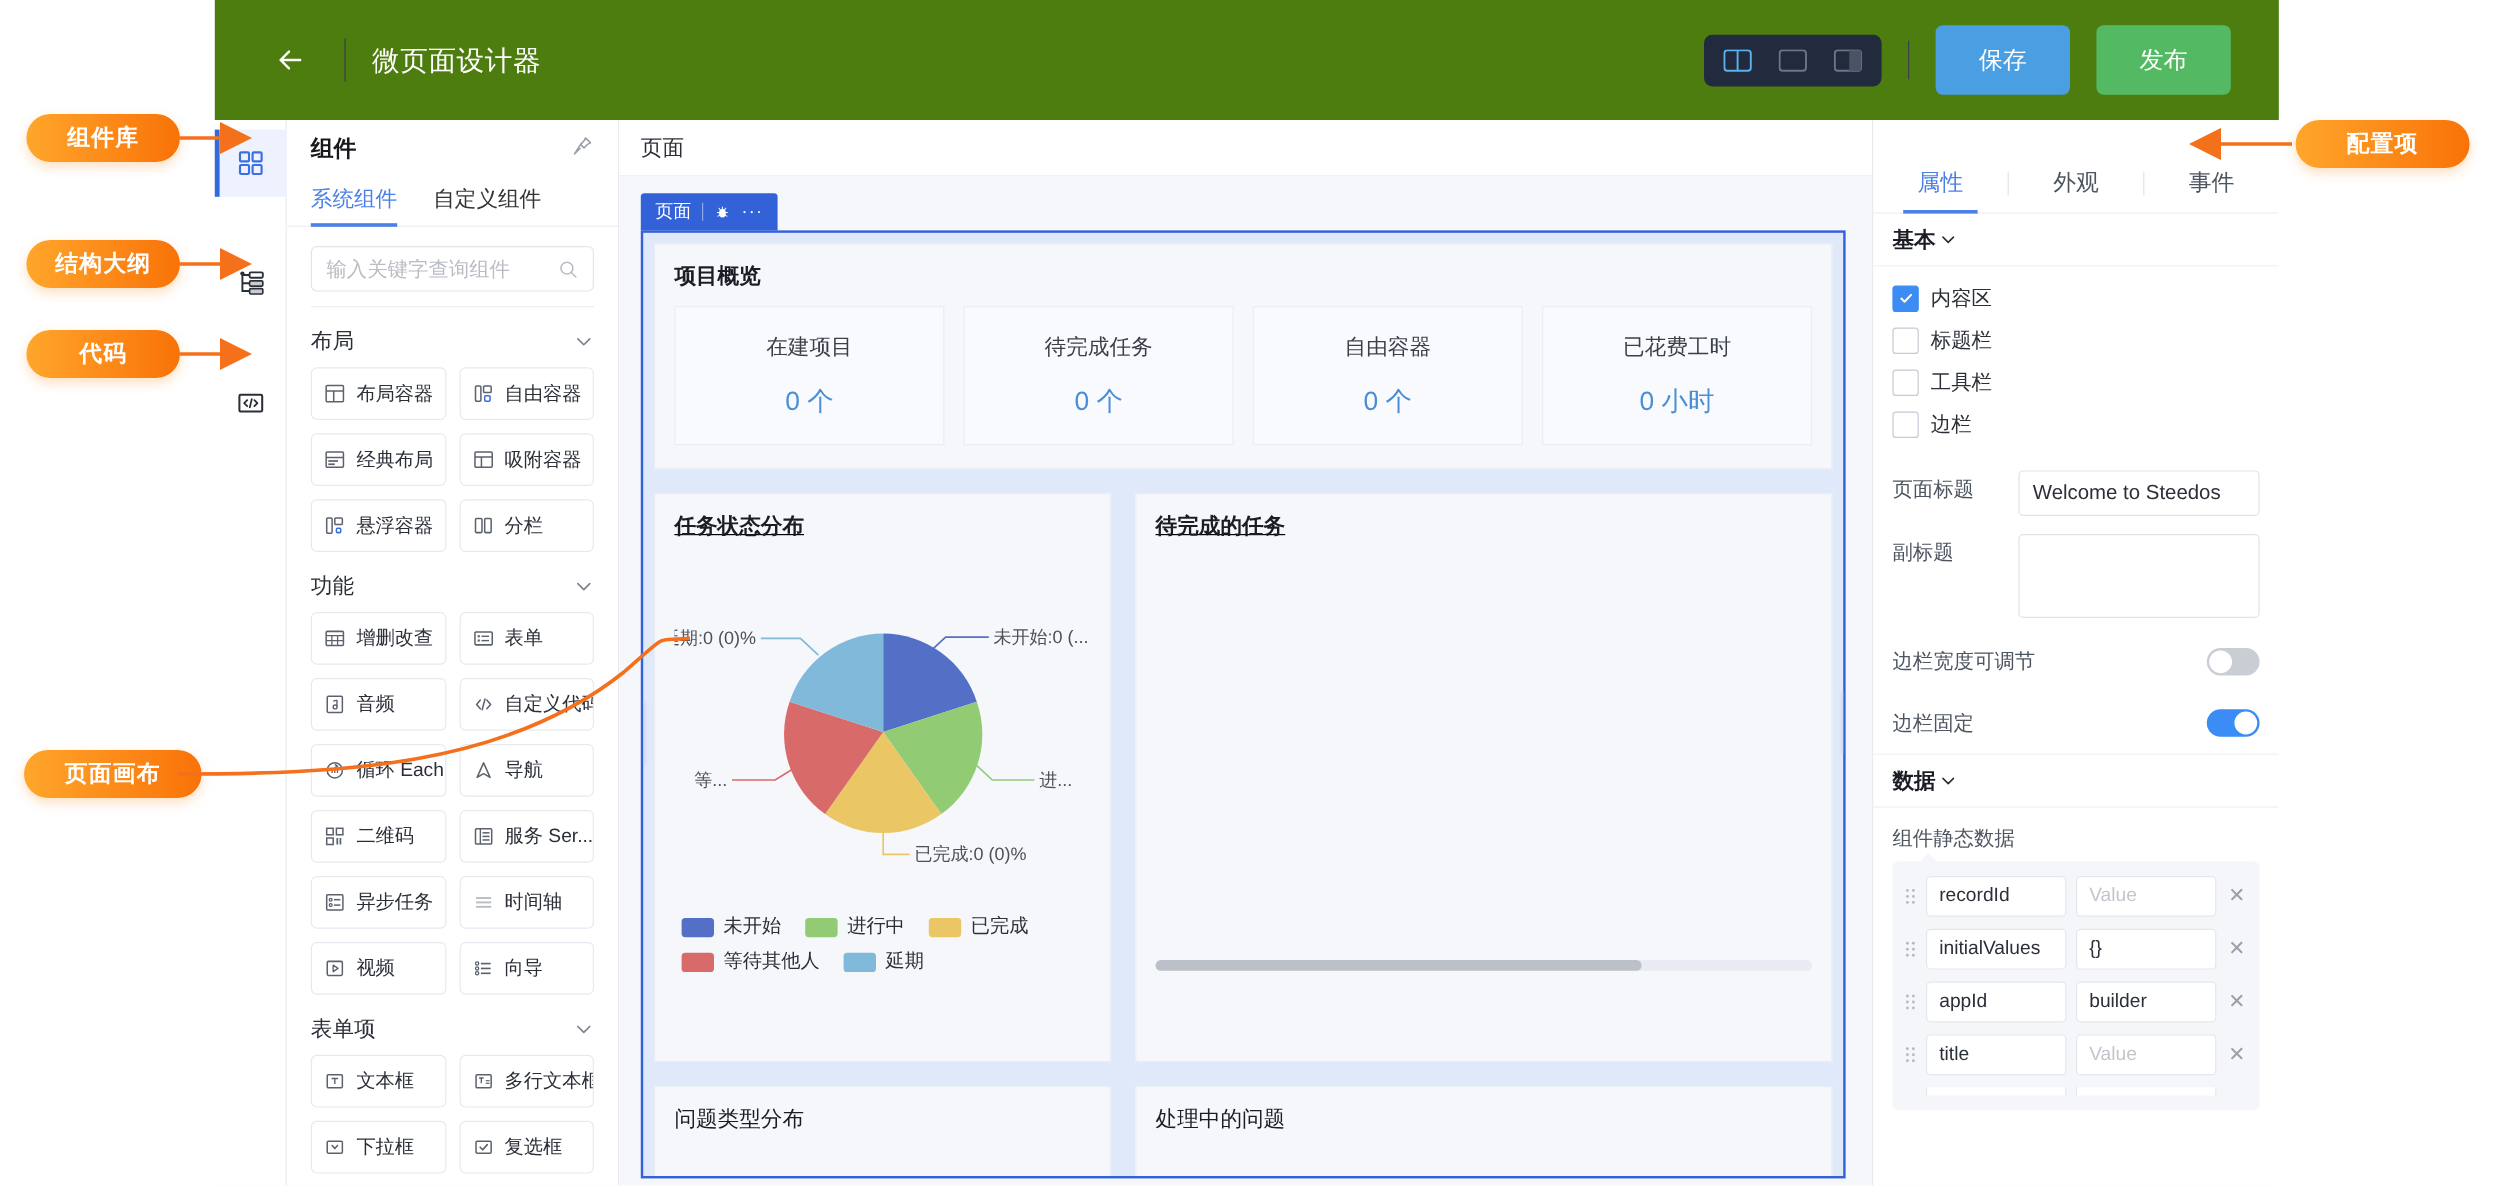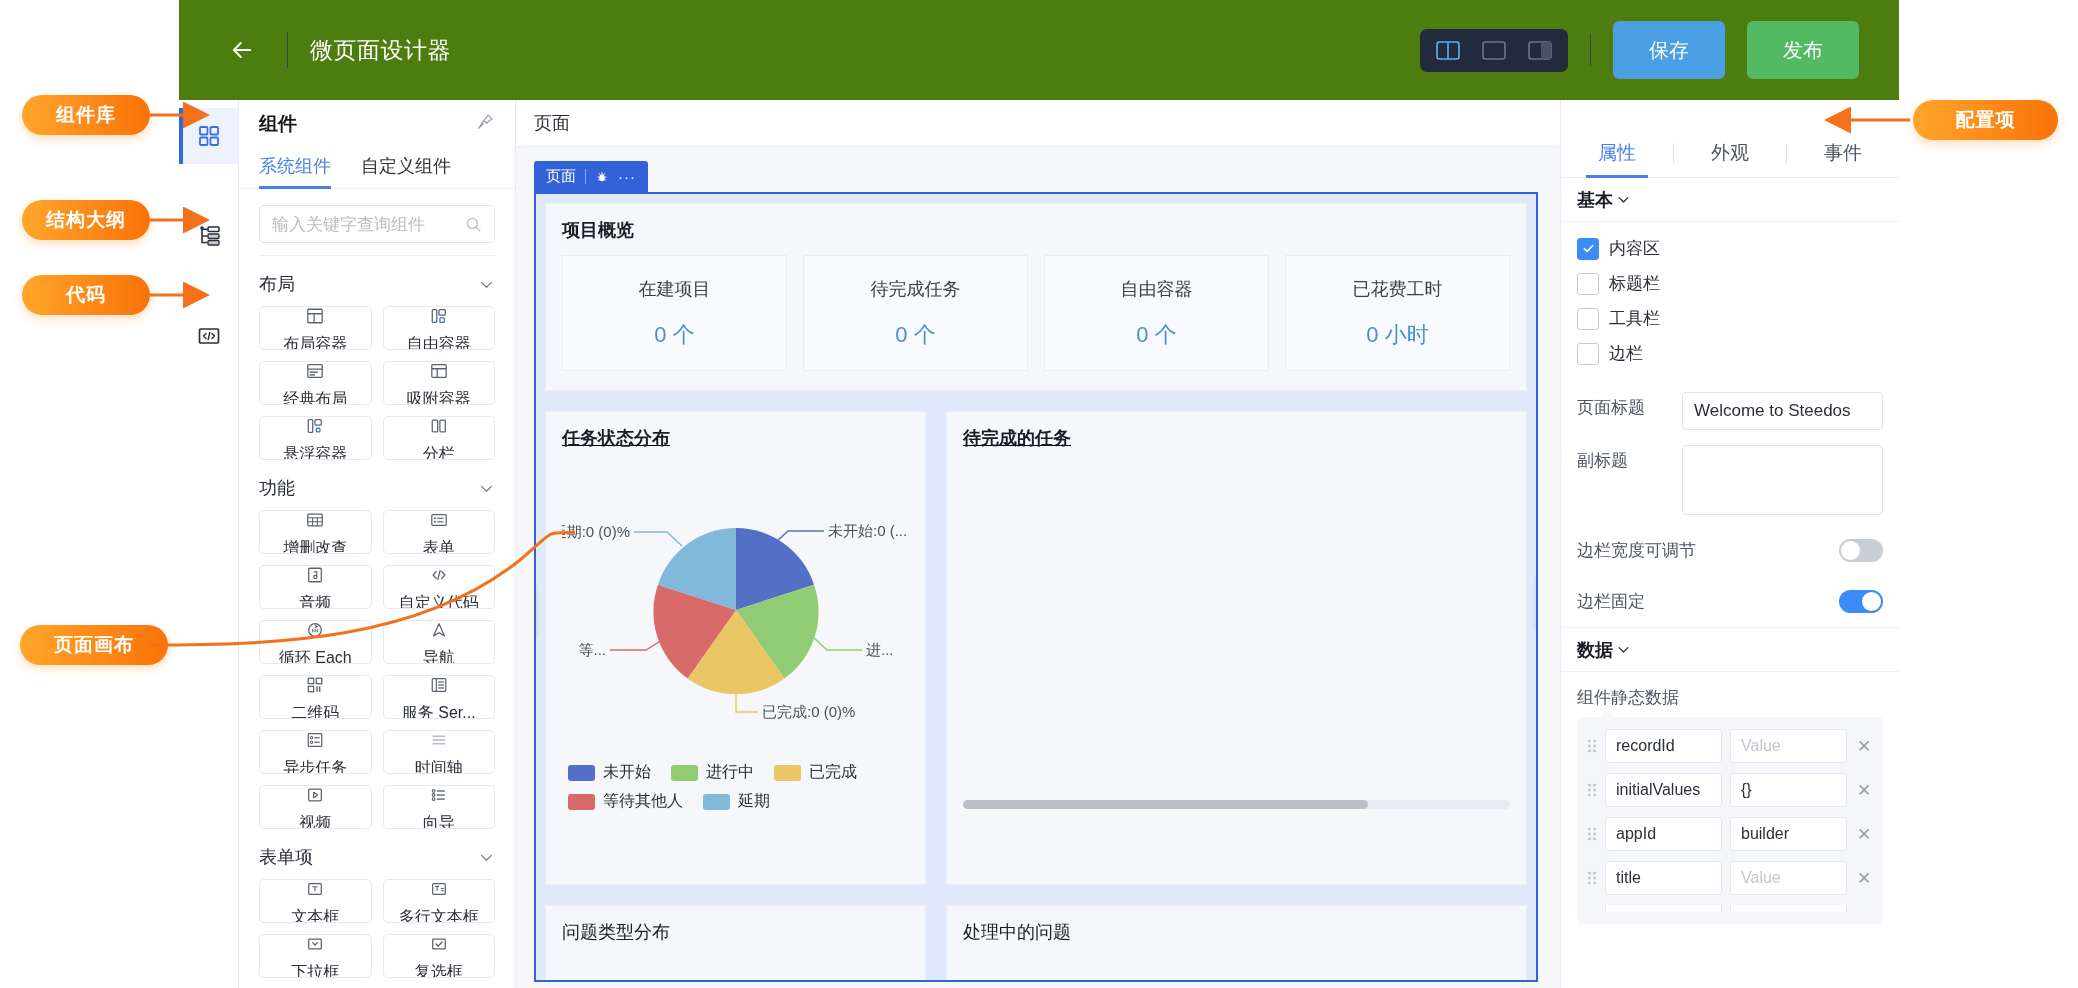--- a/index.html
+++ b/index.html
@@ -76,21 +76,21 @@
   }
   .panel-divider { height:1px; background:#eceef3; margin:0 20px; }
   .group-head {
     display:flex; align-items:center; justify-content:space-between;
     padding:16px 20px 10px; font-size:18px; color:#2b2f38;
   }
   .grid { display:grid; grid-template-columns:1fr 1fr; gap:11px; padding:0 20px; }
   .comp {
     height:44px; border:1px solid #e6e9ef; border-radius:5px; background:#fff;
     display:flex; align-items:center; gap:9px; padding:0 10px; cursor:grab;
-    font-size:16px; color:#2b2f38; overflow:hidden; white-space:nowrap;flex-direction:column;
+    font-size:16px; color:#2b2f38; overflow:hidden; white-space:nowrap;
   }
   .comp .ci { flex:0 0 auto; display:flex; align-items:center; }
 
   
   .canvas-area { position:absolute; left:337px; top:100px; width:1044px; height:888px; background:#fff; }
   .canvas-head { height:47px; display:flex; align-items:center; padding:0 18px; border-bottom:1px solid #eceef3; }
   .canvas-head span { font-size:18px; color:#2b2f38; }
   .canvas-body { position:absolute; left:0; top:47px; width:1044px; height:841px; background:#f5f7fb; padding:14px 18px 0; }
 
   .page-wrap { position:relative; width:1004px; height:100%; }

